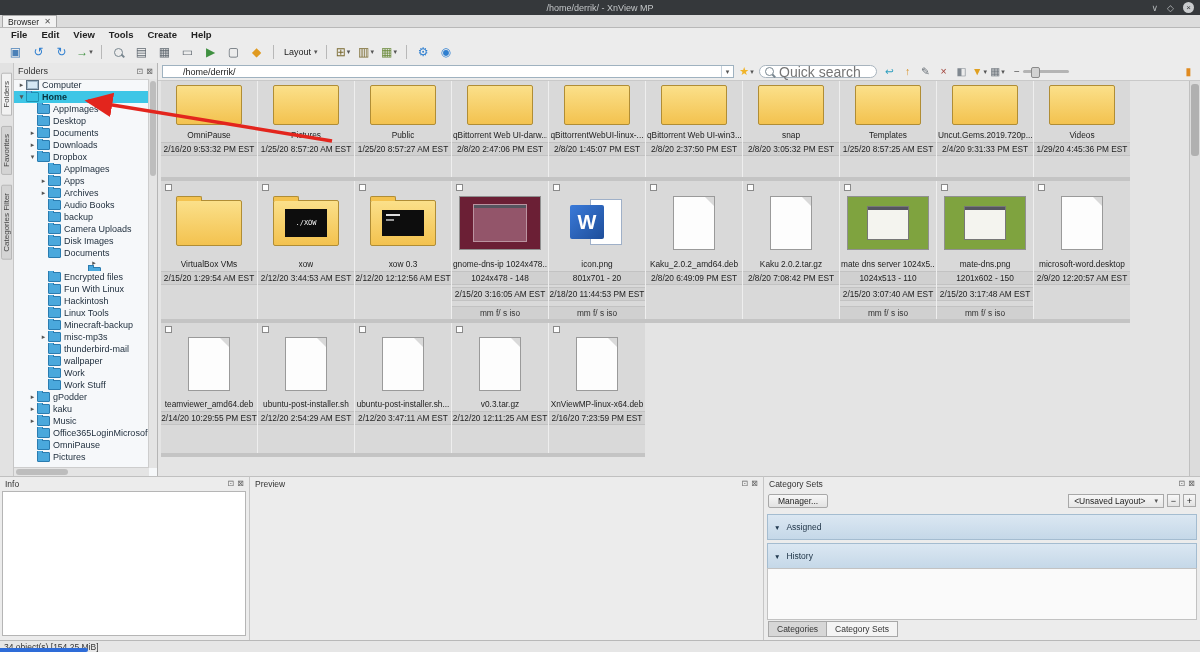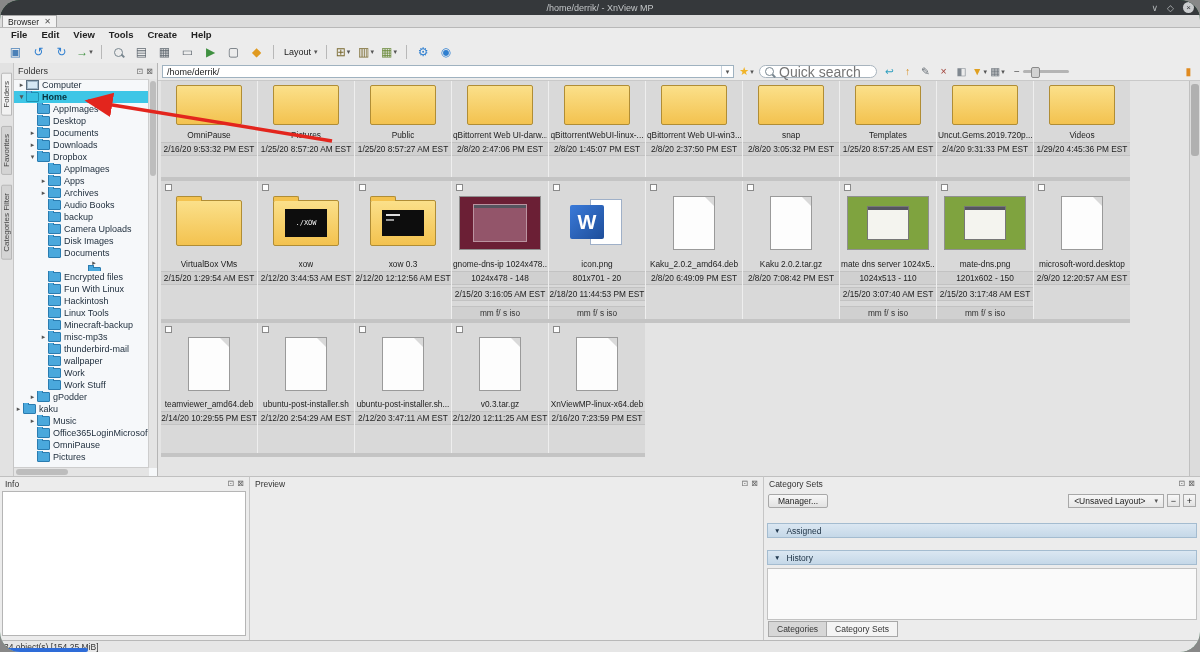--- a/index.html
+++ b/index.html
@@ -1,16 +1,16 @@
 <!DOCTYPE html>
 <html><head>
 <meta charset="utf-8">
 <style>
   html,body{margin:0;padding:0;background:#888;}
-  #app{position:relative;width:1200px;height:652px;background:#14532d;font-family:"Liberation Sans",sans-serif;overflow:hidden;color:#222;border-radius:20px;}
+  #app{position:relative;width:1200px;height:652px;background:#14532d;font-family:"Liberation Sans",sans-serif;overflow:hidden;color:#222;}
   
   #titlebar{position:absolute;top:0;left:0;right:0;height:15px;background:#35383b;color:#c3c6c8;display:flex;align-items:center;justify-content:center;font-size:9px;}
   #win-controls{position:absolute;right:6px;top:0;height:15px;display:flex;gap:9px;align-items:center;color:#b5b8ba;font-size:9px;}
   .wc{cursor:default;}
   .wc.close{background:#caccce;color:#35383b;border-radius:50%;width:11px;height:11px;display:flex;align-items:center;justify-content:center;font-size:8px;}
   
   #tabbar{position:absolute;top:15px;left:0;right:0;height:12px;background:#dcdcdc;border-bottom:1px solid #b8b8b8;}
   .tab{position:absolute;left:2px;top:0;height:12px;padding:0 5px;background:#f2f2f2;border:1px solid #a8a8a8;border-bottom:none;display:flex;align-items:center;gap:5px;font-size:8.5px;box-sizing:border-box;}
   .tab .x{color:#555;font-size:8px;}
   
@@ -45,21 +45,21 @@
   .ti-home{background:#35c0e2;border-color:#1d93b2;}
   .ti-computer{width:11px;height:8px;background:#9fb6c8;border:1px solid #5a6f80;position:relative;}
   .ti-computer::before{content:"";position:absolute;inset:1px;background:#d6e8f4;}
   .vsb{position:absolute;right:0;top:16px;bottom:8px;width:8px;background:#e4e4e4;border-left:1px solid #cdcdcd;}
   .vsb .th{position:absolute;top:2px;left:1px;right:1px;height:95px;background:#bdbdbd;border-radius:3px;}
   .hsb{position:absolute;left:0;right:8px;bottom:0;height:8px;background:#e4e4e4;border-top:1px solid #cdcdcd;}
   .hsb .th{position:absolute;left:2px;top:1px;bottom:1px;width:52px;background:#bdbdbd;border-radius:3px;}
   
   #browser{position:absolute;left:158px;top:63px;right:0;bottom:176px;background:#e3e3e3;}
   #addressbar{position:absolute;top:0;left:0;right:0;height:18px;background:#ececec;display:flex;align-items:center;gap:5px;padding:0 4px;border-bottom:1px solid #c9c9c9;box-sizing:border-box;}
-  .combo{width:572px;height:13px;background:#fff;border:1px solid #9fb2c0;display:flex;align-items:center;font-size:9px;padding-left:4px;box-sizing:border-box;flex:none;}
+  .combo{width:572px;height:13px;background:#fff;border:1px solid #9fb2c0;display:flex;align-items:center;font-size:9px;padding-left:20px;box-sizing:border-box;flex:none;}
   .combo .dd{margin-left:auto;border-left:1px solid #c5d0da;height:100%;width:11px;display:flex;align-items:center;justify-content:center;margin-right:0;}
   .ab-btn{height:15px;min-width:15px;display:flex;align-items:center;justify-content:center;}
   .ab-btn .glyph{font-size:10.5px;line-height:1;}
   .glyph.star{color:#f0b429;font-size:11px;}
   .searchbox{width:118px;height:13px;background:#fff;border:1px solid #a8b4be;border-radius:7px;display:flex;align-items:center;gap:3px;padding:0 5px;box-sizing:border-box;flex:none;}
   .searchbox input{border:none;outline:none;background:transparent;font-size:14px;width:100%;font-family:"Liberation Sans",sans-serif;color:#333;}
   .zoom{display:flex;align-items:center;gap:3px;margin-left:4px;}
   .zminus{font-size:10px;color:#555;}
   .ztrack{width:46px;height:3px;background:#b4b4b4;border-radius:2px;position:relative;}
   .zhandle{position:absolute;left:8px;top:-3px;width:7px;height:9px;background:#d2d2d2;border:1px solid #8a8a8a;border-radius:2px;}
@@ -107,21 +107,21 @@
   #info-panel{left:0;width:249px;}
   #preview-panel{left:249px;width:514px;border-left:1px solid #c6c6c6;}
   #catsets-panel{left:763px;right:0;border-left:1px solid #c6c6c6;}
   .panel-head2{height:13px;display:flex;align-items:center;padding:0 5px;font-size:8.5px;color:#333;}
   .info-box{position:absolute;left:2px;right:3px;top:14px;bottom:4px;background:#fff;border:1px solid #b5b5b5;}
   .cs-toolbar{display:flex;align-items:center;padding:2px 4px;gap:4px;height:17px;}
   .btn{background:linear-gradient(#f7f7f7,#e2e2e2);border:1px solid #a8a8a8;border-radius:2px;font-size:8.5px;padding:1px 9px;}
   .cs-right{margin-left:auto;display:flex;gap:3px;align-items:center;}
   .select{background:linear-gradient(#f7f7f7,#e6e6e6);border:1px solid #a8a8a8;font-size:8.5px;padding:1px 5px;display:flex;gap:8px;align-items:center;}
   .sq-btn{width:13px;height:13px;border:1px solid #a8a8a8;background:linear-gradient(#f7f7f7,#e2e2e2);font-size:9px;display:flex;align-items:center;justify-content:center;box-sizing:border-box;}
-  .cs-section{height:15px;margin:12px 3px 0 3px;background:linear-gradient(#dbe7f2,#c5d8e8);border:1px solid #a4bcd0;display:flex;align-items:center;gap:6px;padding:0 6px;font-size:8.5px;color:#1a2f42;box-sizing:border-box;}
+  .cs-section{height:26px;margin:3px 3px 0 3px;background:linear-gradient(#dbe7f2,#c5d8e8);border:1px solid #a4bcd0;display:flex;align-items:center;gap:6px;padding:0 6px;font-size:8.5px;color:#1a2f42;box-sizing:border-box;}
   .cs-section .tri{font-size:6.5px;color:#223a50;}
   .cs-content{position:absolute;left:3px;right:3px;top:91px;bottom:20px;background:#fafafa;border:1px solid #c2c2c2;}
   .cs-tabs{position:absolute;left:4px;bottom:3px;display:flex;}
   .cs-tab{font-size:8.5px;padding:2px 8px;border:1px solid #a8a8a8;background:#d7d7d7;color:#333;margin-right:-1px;}
   .cs-tab.active{background:#f4f4f4;}
   
   #statusbar{position:absolute;left:0;right:0;bottom:0;height:12px;background:#e6e6e6;border-top:1px solid #b8b8b8;display:flex;align-items:center;padding-left:4px;font-size:8.5px;color:#333;box-sizing:border-box;}
   #progress{position:absolute;left:0;bottom:0;width:88px;height:4px;background:#2e6cd8;border-radius:0 2px 2px 0;}
   
   #arrow{position:absolute;inset:0;pointer-events:none;z-index:40;}
@@ -364,21 +364,21 @@
         <div class="tree-row" style="padding-left: 25px;">
           <span class="exp"></span>
           <span class="ti ti-folder"></span>
           <span class="tlabel">Work Stuff</span>
         </div>
         <div class="tree-row" style="padding-left: 14px;">
           <span class="exp">▸</span>
           <span class="ti ti-folder"></span>
           <span class="tlabel">gPodder</span>
         </div>
-        <div class="tree-row" style="padding-left: 0;">
+        <div class="tree-row" style="padding-left: 14px;">
           <span class="exp">▸</span>
           <span class="ti ti-folder"></span>
           <span class="tlabel">kaku</span>
         </div>
         <div class="tree-row" style="padding-left: 14px;">
           <span class="exp">▸</span>
           <span class="ti ti-folder"></span>
           <span class="tlabel">Music</span>
         </div>
         <div class="tree-row" style="padding-left: 14px;">

